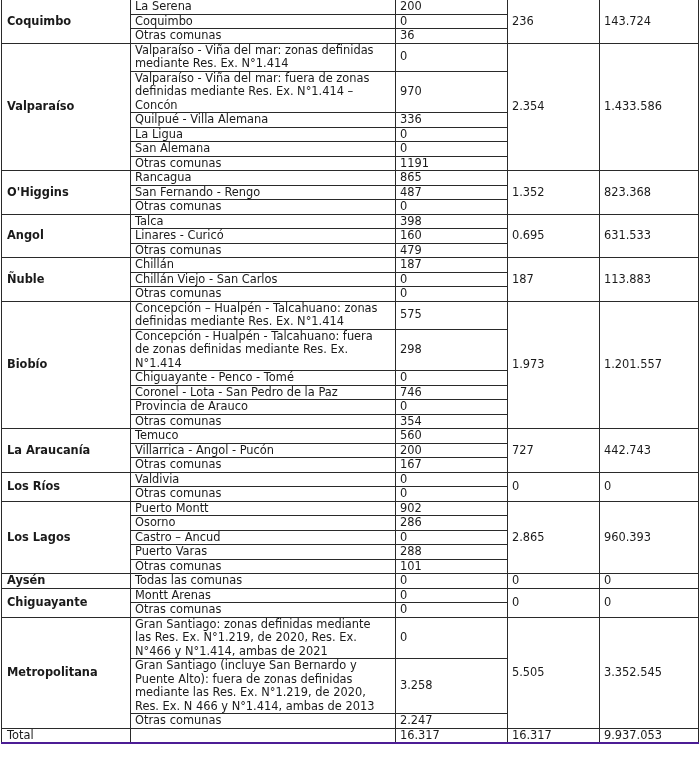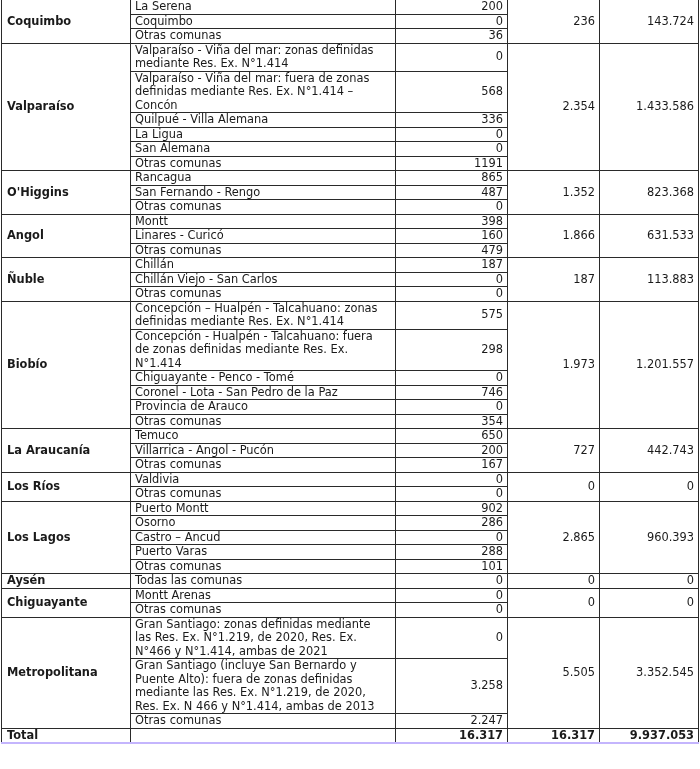--- a/index.html
+++ b/index.html
@@ -20,23 +20,23 @@
   #tbl col.c5 { width: 99px; }
   #tbl td {
     border: 1px solid #2a2a2a;
     padding: 0 4px;
     line-height: 13.5px;
     vertical-align: middle;
     white-space: normal;
   }
   #tbl td.region { font-weight: bold; padding-left: 5px; }
   #tbl td.comuna { padding-left: 4px; padding-right: 10px; }
-  #tbl td.num { text-align: right; padding-right: 4px; }
-  #tbl td.sum { text-align: right; padding-right: 4px; }
-  #tbl tr.total td { font-weight: bold; border-bottom: 2px solid #c4b5fd; }
+  #tbl td.num { text-align: left; padding-right: 4px; }
+  #tbl td.sum { padding-right: 4px; }
+  #tbl tr.total td { font-weight: normal; border-bottom: 2px solid #4c1d95; }
 </style>
 </head>
 <body>
 
 <table id="tbl">
   <colgroup>
     <col class="c1">
       <col class="c2">
       <col class="c3">
       <col class="c4">
@@ -60,21 +60,21 @@
       </tr>
       <tr>
         <td class="region" rowspan="6">Valparaíso</td>
         <td class="comuna">Valparaíso - Viña del mar: zonas definidas mediante Res. Ex. N°1.414</td>
         <td class="num">0</td>
         <td class="sum" rowspan="6">2.354</td>
         <td class="sum" rowspan="6">1.433.586</td>
       </tr>
       <tr>
         <td class="comuna">Valparaíso - Viña del mar: fuera de zonas definidas mediante Res. Ex. N°1.414 – Concón</td>
-        <td class="num">568</td>
+        <td class="num">970</td>
       </tr>
       <tr>
         <td class="comuna">Quilpué - Villa Alemana</td>
         <td class="num">336</td>
       </tr>
       <tr>
         <td class="comuna">La Ligua</td>
         <td class="num">0</td>
       </tr>
       <tr>
@@ -95,23 +95,23 @@
       <tr>
         <td class="comuna">San Fernando - Rengo</td>
         <td class="num">487</td>
       </tr>
       <tr>
         <td class="comuna">Otras comunas</td>
         <td class="num">0</td>
       </tr>
       <tr>
         <td class="region" rowspan="3">Angol</td>
-        <td class="comuna">Montt</td>
+        <td class="comuna">Talca</td>
         <td class="num">398</td>
-        <td class="sum" rowspan="3">1.866</td>
+        <td class="sum" rowspan="3">0.695</td>
         <td class="sum" rowspan="3">631.533</td>
       </tr>
       <tr>
         <td class="comuna">Linares - Curicó</td>
         <td class="num">160</td>
       </tr>
       <tr>
         <td class="comuna">Otras comunas</td>
         <td class="num">479</td>
       </tr>
@@ -153,21 +153,21 @@
         <td class="comuna">Provincia de Arauco</td>
         <td class="num">0</td>
       </tr>
       <tr>
         <td class="comuna">Otras comunas</td>
         <td class="num">354</td>
       </tr>
       <tr>
         <td class="region" rowspan="3">La Araucanía</td>
         <td class="comuna">Temuco</td>
-        <td class="num">650</td>
+        <td class="num">560</td>
         <td class="sum" rowspan="3">727</td>
         <td class="sum" rowspan="3">442.743</td>
       </tr>
       <tr>
         <td class="comuna">Villarrica - Angol - Pucón</td>
         <td class="num">200</td>
       </tr>
       <tr>
         <td class="comuna">Otras comunas</td>
         <td class="num">167</td>

